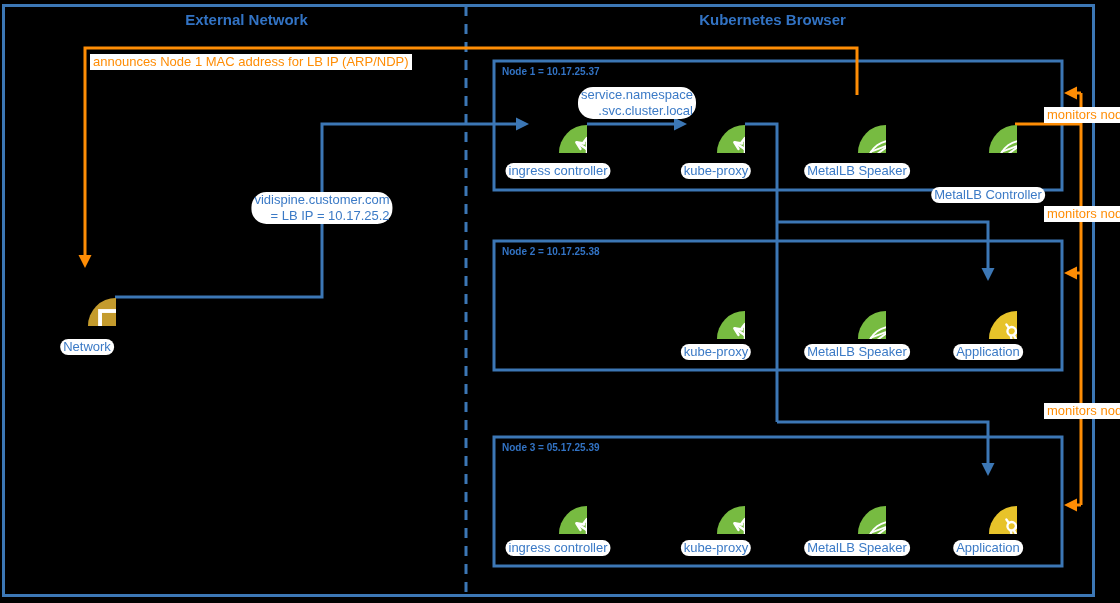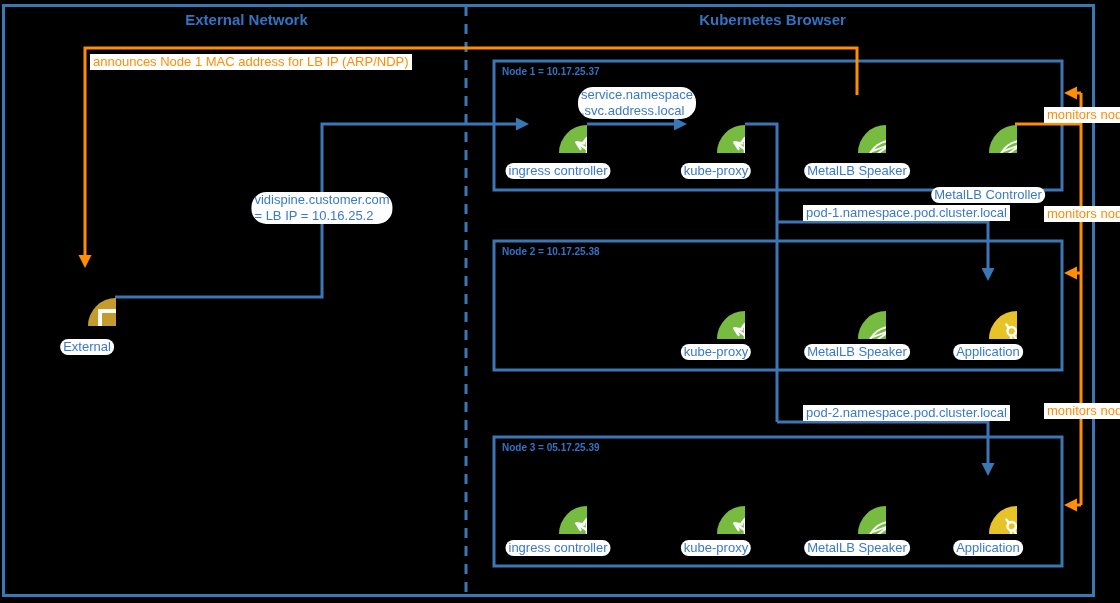--- a/index.html
+++ b/index.html
@@ -4,21 +4,21 @@
 <style>
   html,body{margin:0;padding:0;background:#000;}
   body{width:1120px;height:603px;position:relative;overflow:hidden;
        font-family:"Liberation Sans",sans-serif;-webkit-font-smoothing:antialiased;}
   #stage{position:absolute;left:0;top:0;width:1120px;height:603px;}
   svg.layer{position:absolute;left:0;top:0;z-index:1;}
   .txt{position:absolute;z-index:3;white-space:nowrap;}
   .hdr{font-size:15px;font-weight:bold;color:#3273c4;transform:translateX(-50%);padding-left:25px;}
   .node-title{font-size:10px;font-weight:bold;color:#3273c4;}
   .lbl{background:#fff;color:#3b7ac6;font-size:13px;line-height:16px;padding:0 3px;}
-  .lbl.center{transform:translateX(-50%);text-align:left;border-radius:15px;}
+  .lbl.center{transform:translateX(-50%);text-align:right;border-radius:15px;}
   .lbl.orange{color:#ff8d05;}
   .icon{position:absolute;z-index:2;width:58px;height:58px;transform:translate(-50%,-50%);}
   .icon svg{display:block;width:58px;height:58px;}
 </style>
 </head>
 <body>
 
 <div id="stage">
 
   <svg class="layer" width="1120" height="603" viewBox="0 0 1120 603">
@@ -107,21 +107,21 @@
 
   <div class="txt node-title" style="left:502px;top:66px;">Node 1 = 10.17.25.37</div>
   <div class="txt node-title" style="left:502px;top:246px;text-align:right;">Node 2 = 10.17.25.38</div>
   <div class="txt node-title" style="left:502px;top:442px;">Node 3 = 05.17.25.39</div>
 
   <span class="icon" style="left:87px;top:297px;">
     <svg viewBox="-30 -30 60 60">
         <use href="#sym-monitor"></use>
       </svg>
   </span>
-  <div class="txt lbl center" style="left:87px;top:339px;">External</div>
+  <div class="txt lbl center" style="left:87px;top:339px;">Network</div>
 
   <span class="icon" style="left:558px;top:124px;">
     <svg viewBox="-30 -30 60 60">
         <use href="#sym-trident"></use>
       </svg>
     </span>
   <span class="icon" style="left:716px;top:124px;">
     <svg viewBox="-30 -30 60 60">
         <use href="#sym-trident"></use>
       </svg>
@@ -182,28 +182,26 @@
     </span>
   <div class="txt lbl center" style="left:558px;top:540px;">ingress controller</div>
   <div class="txt lbl center" style="left:716px;top:540px;">kube-proxy</div>
   <div class="txt lbl center" style="left:857px;top:540px;">MetalLB Speaker</div>
   <div class="txt lbl center" style="left:988px;top:540px;">Application</div>
 
   <div class="txt lbl orange" style="left:90px;top:54px;">announces Node 1 MAC address for LB IP (ARP/NDP)</div>
 
   <div class="txt lbl center" style="left:322px;top:192px;">
     <div>vidispine.customer.com</div>
-    <div>= LB IP = 10.16.25.2</div>
+    <div>= LB IP = 10.17.25.2</div>
   </div>
 
   <div class="txt lbl center" style="left:637px;top:87px;">
     <div>service.namespace</div>
-    <div>.svc.address.local</div>
+    <div>.svc.cluster.local</div>
   </div>
 
-  <div class="txt lbl" style="left:803px;top:205px;">pod-1.namespace.pod.cluster.local</div>
-  <div class="txt lbl" style="left:803px;top:405px;">pod-2.namespace.pod.cluster.local</div>
 
   <div class="txt lbl orange" style="left:1044px;top:107px;">monitors node</div>
   <div class="txt lbl orange" style="left:1044px;top:206px;">monitors node</div>
   <div class="txt lbl orange" style="left:1044px;top:403px;">monitors node</div>
 
 </div>
 
 </body></html>

